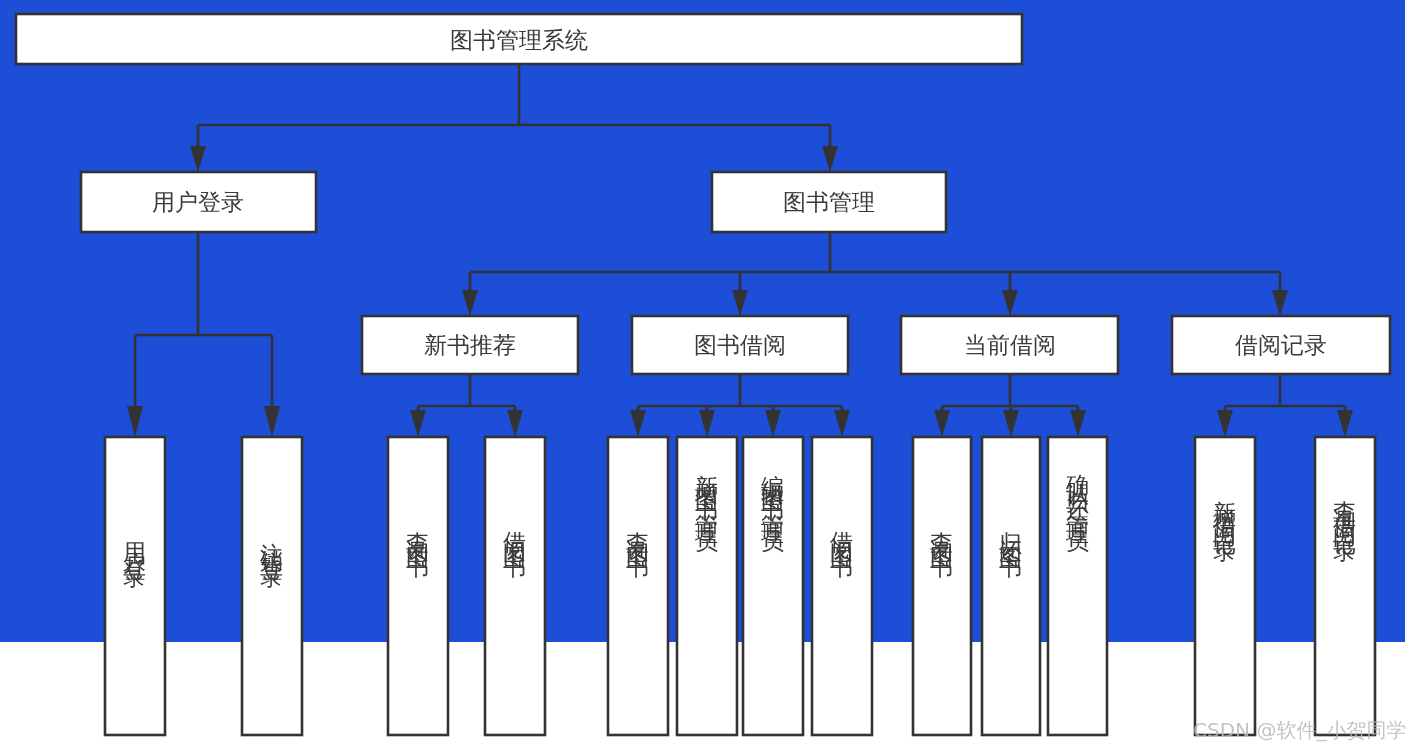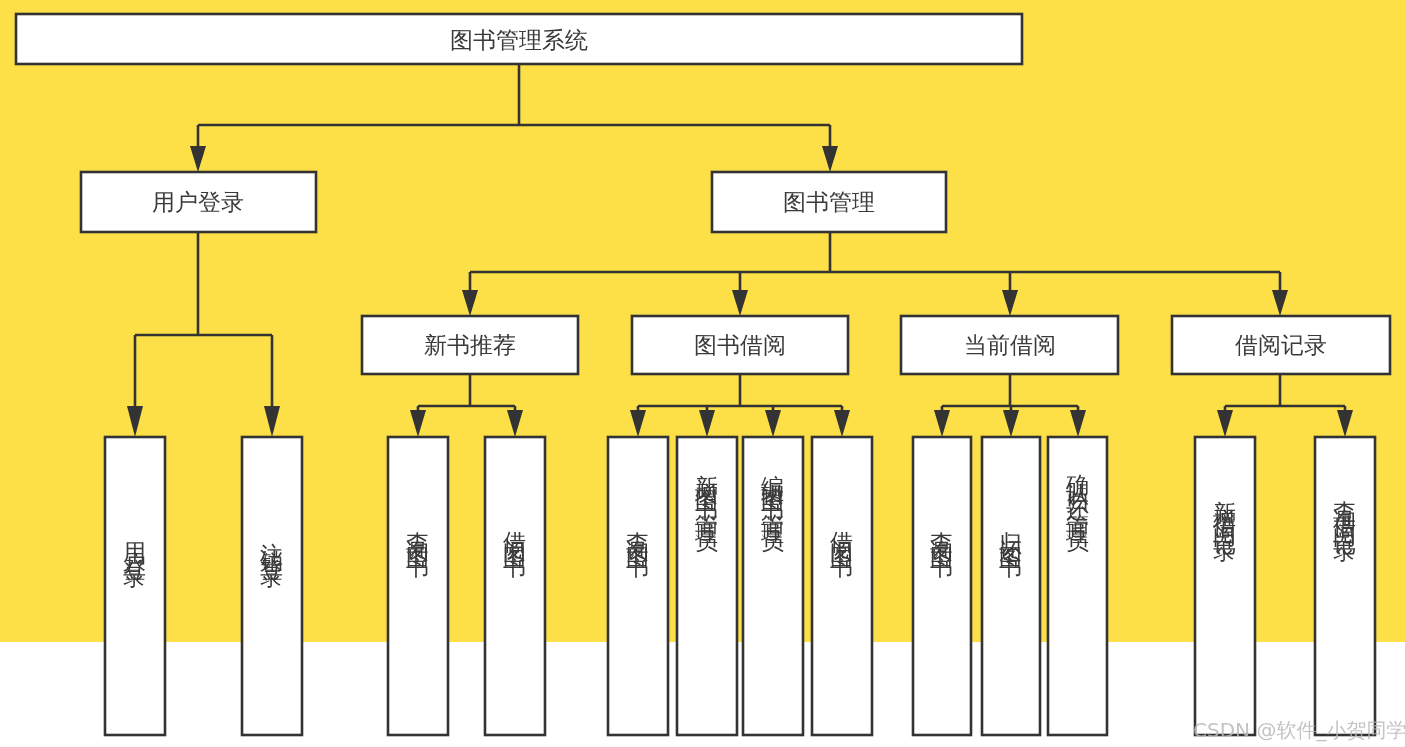--- a/index.html
+++ b/index.html
@@ -11,21 +11,21 @@
   body {
     width: 1405px;
     height: 747px;
     overflow: hidden;
     font-family: "DejaVu Sans", "Liberation Sans", sans-serif;
   }
   #diagram-root {
     position: relative;
     width: 1405px;
     height: 642px;
-    background: #fde047;
+    background: #1d4ed8;
   }
   svg#tree-svg {
     position: absolute;
     left: 0;
     top: 0;
     width: 1405px;
     height: 747px;
     display: block;
   }
   .node-box {

